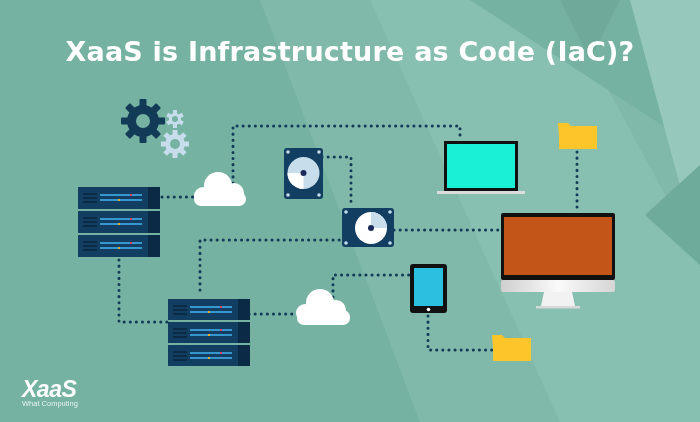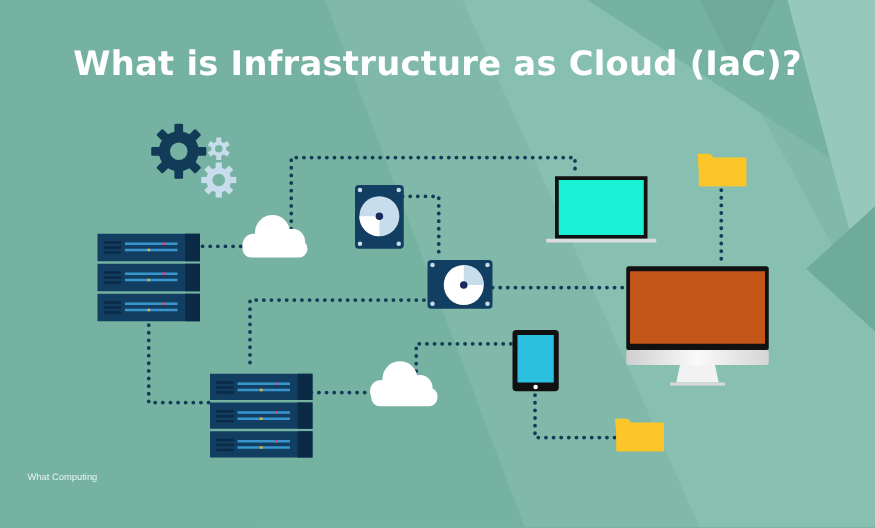--- a/index.html
+++ b/index.html
@@ -207,18 +207,19 @@
     <g>
       <path d="M558 123 H568 L571 126 H597 V149 H560 Z" fill="#fcc52a"></path>
       <rect x="559" y="127" width="38" height="22" fill="#fcc52a"></rect>
     </g>
     <g>
       <path d="M492 335 H502 L505 338 H531 V361 H494 Z" fill="#fcc52a"></path>
       <rect x="493" y="339" width="38" height="22" fill="#fcc52a"></rect>
     </g>
   </svg>
 
-  <div class="title">What is Infrastructure as Cloud (IaC)?</div>
+  <div class="title">XaaS is Infrastructure as Code (IaC)?</div>
 
   <div class="logo">
+    <div class="brand">XaaS</div>
     <div class="sub">What Computing</div>
   </div>
 </div>
 
 </body></html>

